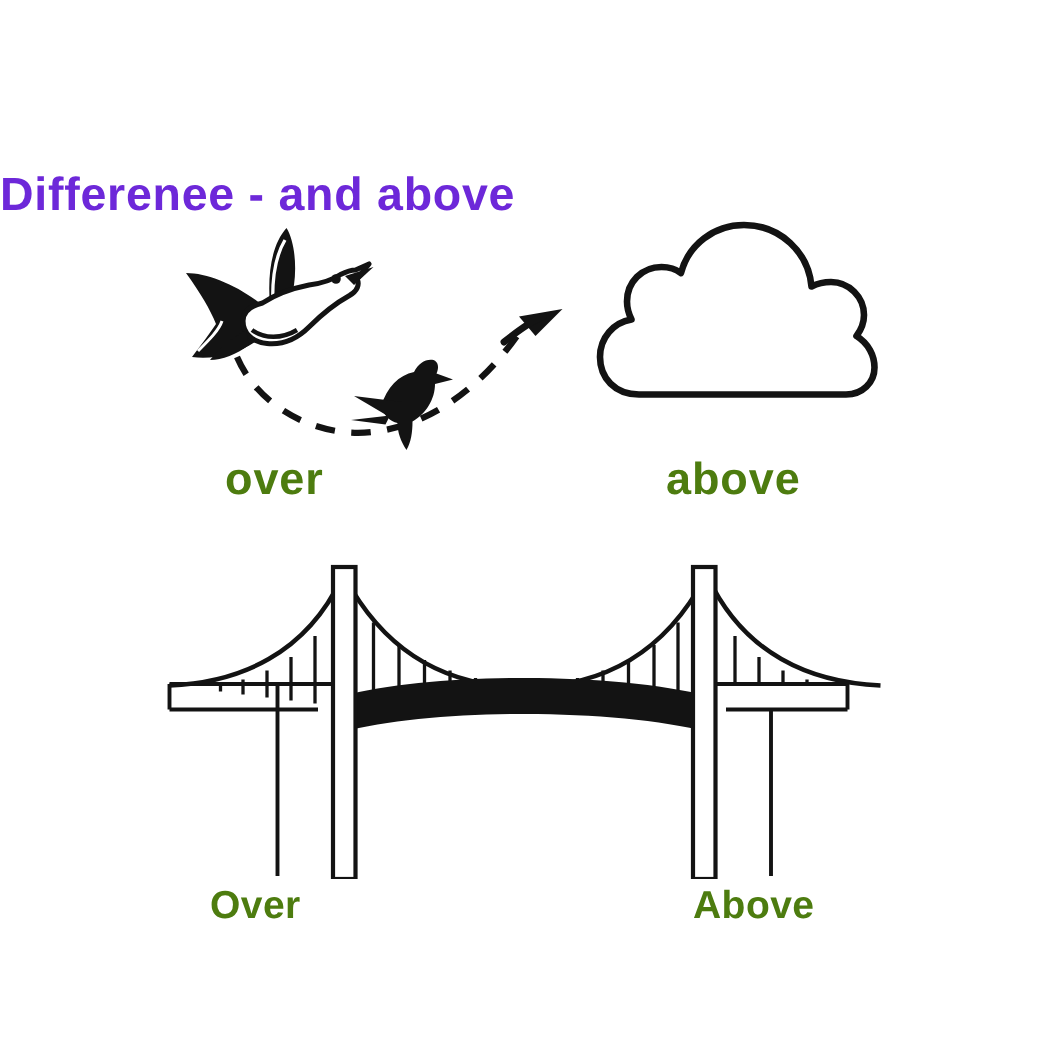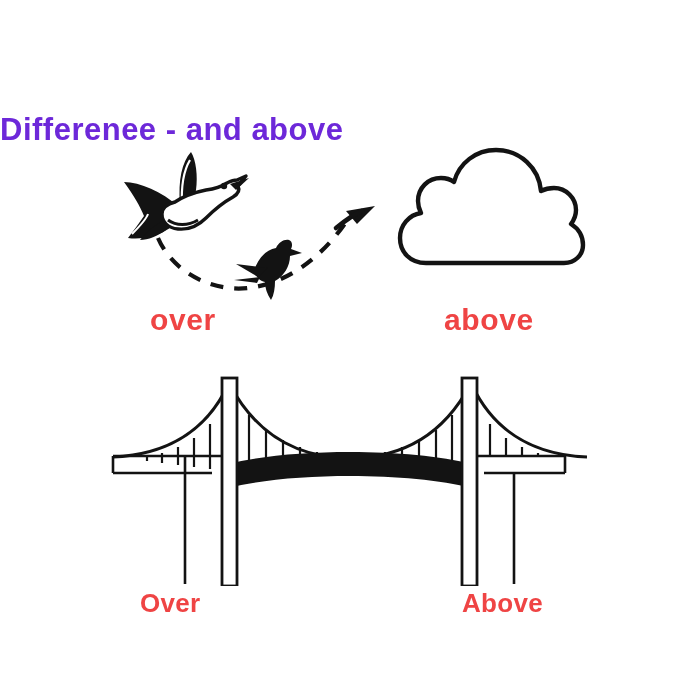--- a/index.html
+++ b/index.html
@@ -52,21 +52,21 @@
   }
   #bridge-scene {
     left: 100px;
     top: 368px;
     width: 500px;
     height: 218px;
   }
   .caption {
     position: absolute;
     font-weight: bold;
-    color: #ef4444;
+    color: #4d7c0f;
     white-space: pre;
   }
   #caption-over-small {
     left: 150px;
     top: 303px;
     font-size: 30px;
     letter-spacing: 0.6px;
   }
   #caption-above-small {
     left: 444px;

